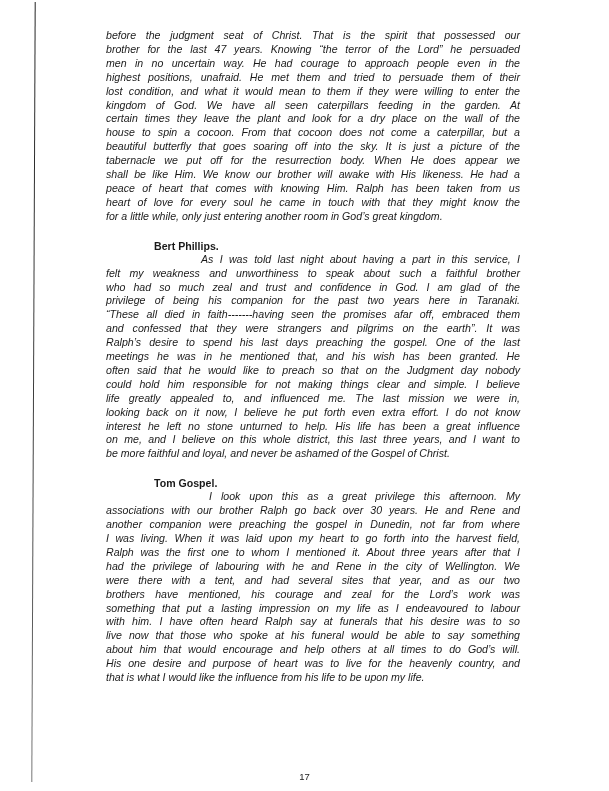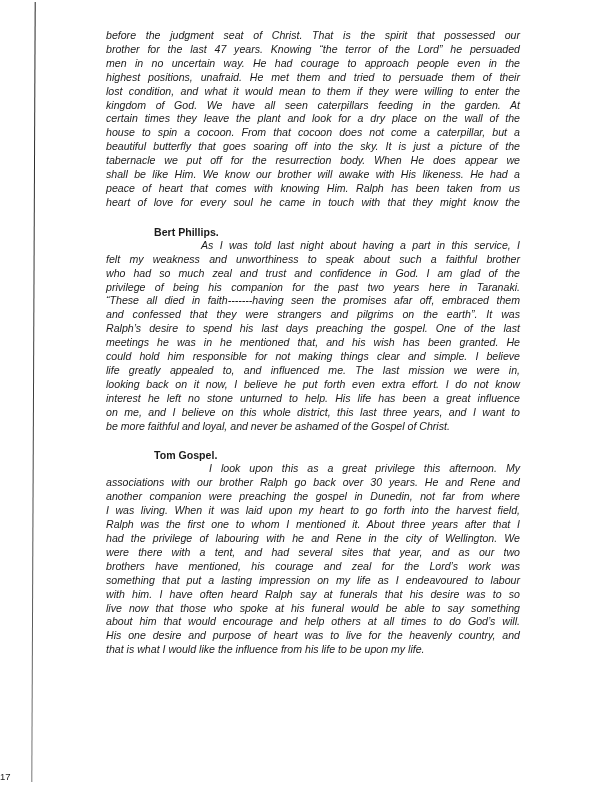--- a/index.html
+++ b/index.html
@@ -14,21 +14,21 @@
       font-family: "Liberation Sans", sans-serif; font-size: 10.6px;
       line-height: 13.9px; color: #1a1a1a;
     }
     .para { font-style: italic; text-align: justify; margin: 0; }
     .para span.line { display: block; text-align: justify; text-align-last: justify; white-space: nowrap; }
     .para span.line.last { text-align-last: left; }
     .heading { font-weight: bold; font-style: normal; margin: 15px 0 0 0; line-height: 14px; padding-left: 48px; }
     .indent { padding-left: 95px; }
     .indent2 { padding-left: 103px; }
     .page-number {
-      position: absolute; left: 0; width: 609px; top: 771px; 
+      position: absolute; left: 0; width: 609px; top: 771px; text-align: center;
       font-family: "Liberation Sans", sans-serif; font-size: 9.5px; color: #222;
     }
   </style>
 </head>
 <body>
 
 <div class="edge-line"></div>
 
 <div class="page">
   <p class="para">
@@ -38,32 +38,34 @@
     <span class="line">highest positions, unafraid. He met them and tried to persuade them of their</span>
     <span class="line">lost condition, and what it would mean to them if they were willing to enter the</span>
     <span class="line">kingdom of God.  We have all seen caterpillars feeding in the garden. At</span>
     <span class="line">certain times they leave the plant and look for a dry place on the wall of the</span>
     <span class="line">house to spin a cocoon. From that cocoon does not come a caterpillar, but a</span>
     <span class="line">beautiful butterfly that goes soaring off into the sky. It is just a picture of the</span>
     <span class="line">tabernacle we put off for the resurrection body. When He does appear we</span>
     <span class="line">shall be like Him. We know our brother will awake with His likeness. He had a</span>
     <span class="line">peace of heart that comes with knowing Him. Ralph has been taken from us</span>
     <span class="line">heart of love for every soul he came in touch with that they might know the</span>
+    <span class="line last">for a little while, only just entering another room in God’s great kingdom.</span>
   </p>
 
   <p class="heading">Bert Phillips.</p>
   <p class="para">
     <span class="line indent">As I was told last night about having a part in this service, I</span>
     <span class="line">felt my weakness and unworthiness to speak about such a faithful brother</span>
     <span class="line">who had so much zeal and trust and confidence in God. I am glad of the</span>
     <span class="line">privilege of being his companion for the past two years here in Taranaki.</span>
     <span class="line">“These all died in faith-------having seen the promises afar off, embraced them</span>
     <span class="line">and confessed that they were strangers and pilgrims on the earth”. It was</span>
     <span class="line">Ralph’s desire to spend his last days preaching the gospel. One of the last</span>
     <span class="line">meetings he was in he mentioned that, and his wish has been granted. He</span>
+    <span class="line">often said that he would like to preach so that on the Judgment day nobody</span>
     <span class="line">could hold him responsible for not making things clear and simple. I believe</span>
     <span class="line">life greatly appealed to, and influenced me. The last mission we were in,</span>
     <span class="line">looking back on it now, I believe he put forth even extra effort. I do not know</span>
     <span class="line">interest he left no stone unturned to help. His life has been a great influence</span>
     <span class="line">on me, and I believe on this whole district, this last three years, and I want to</span>
     <span class="line last">be more faithful and loyal, and never be ashamed of the Gospel of Christ.</span>
   </p>
 
   <p class="heading">Tom Gospel.</p>
   <p class="para">

